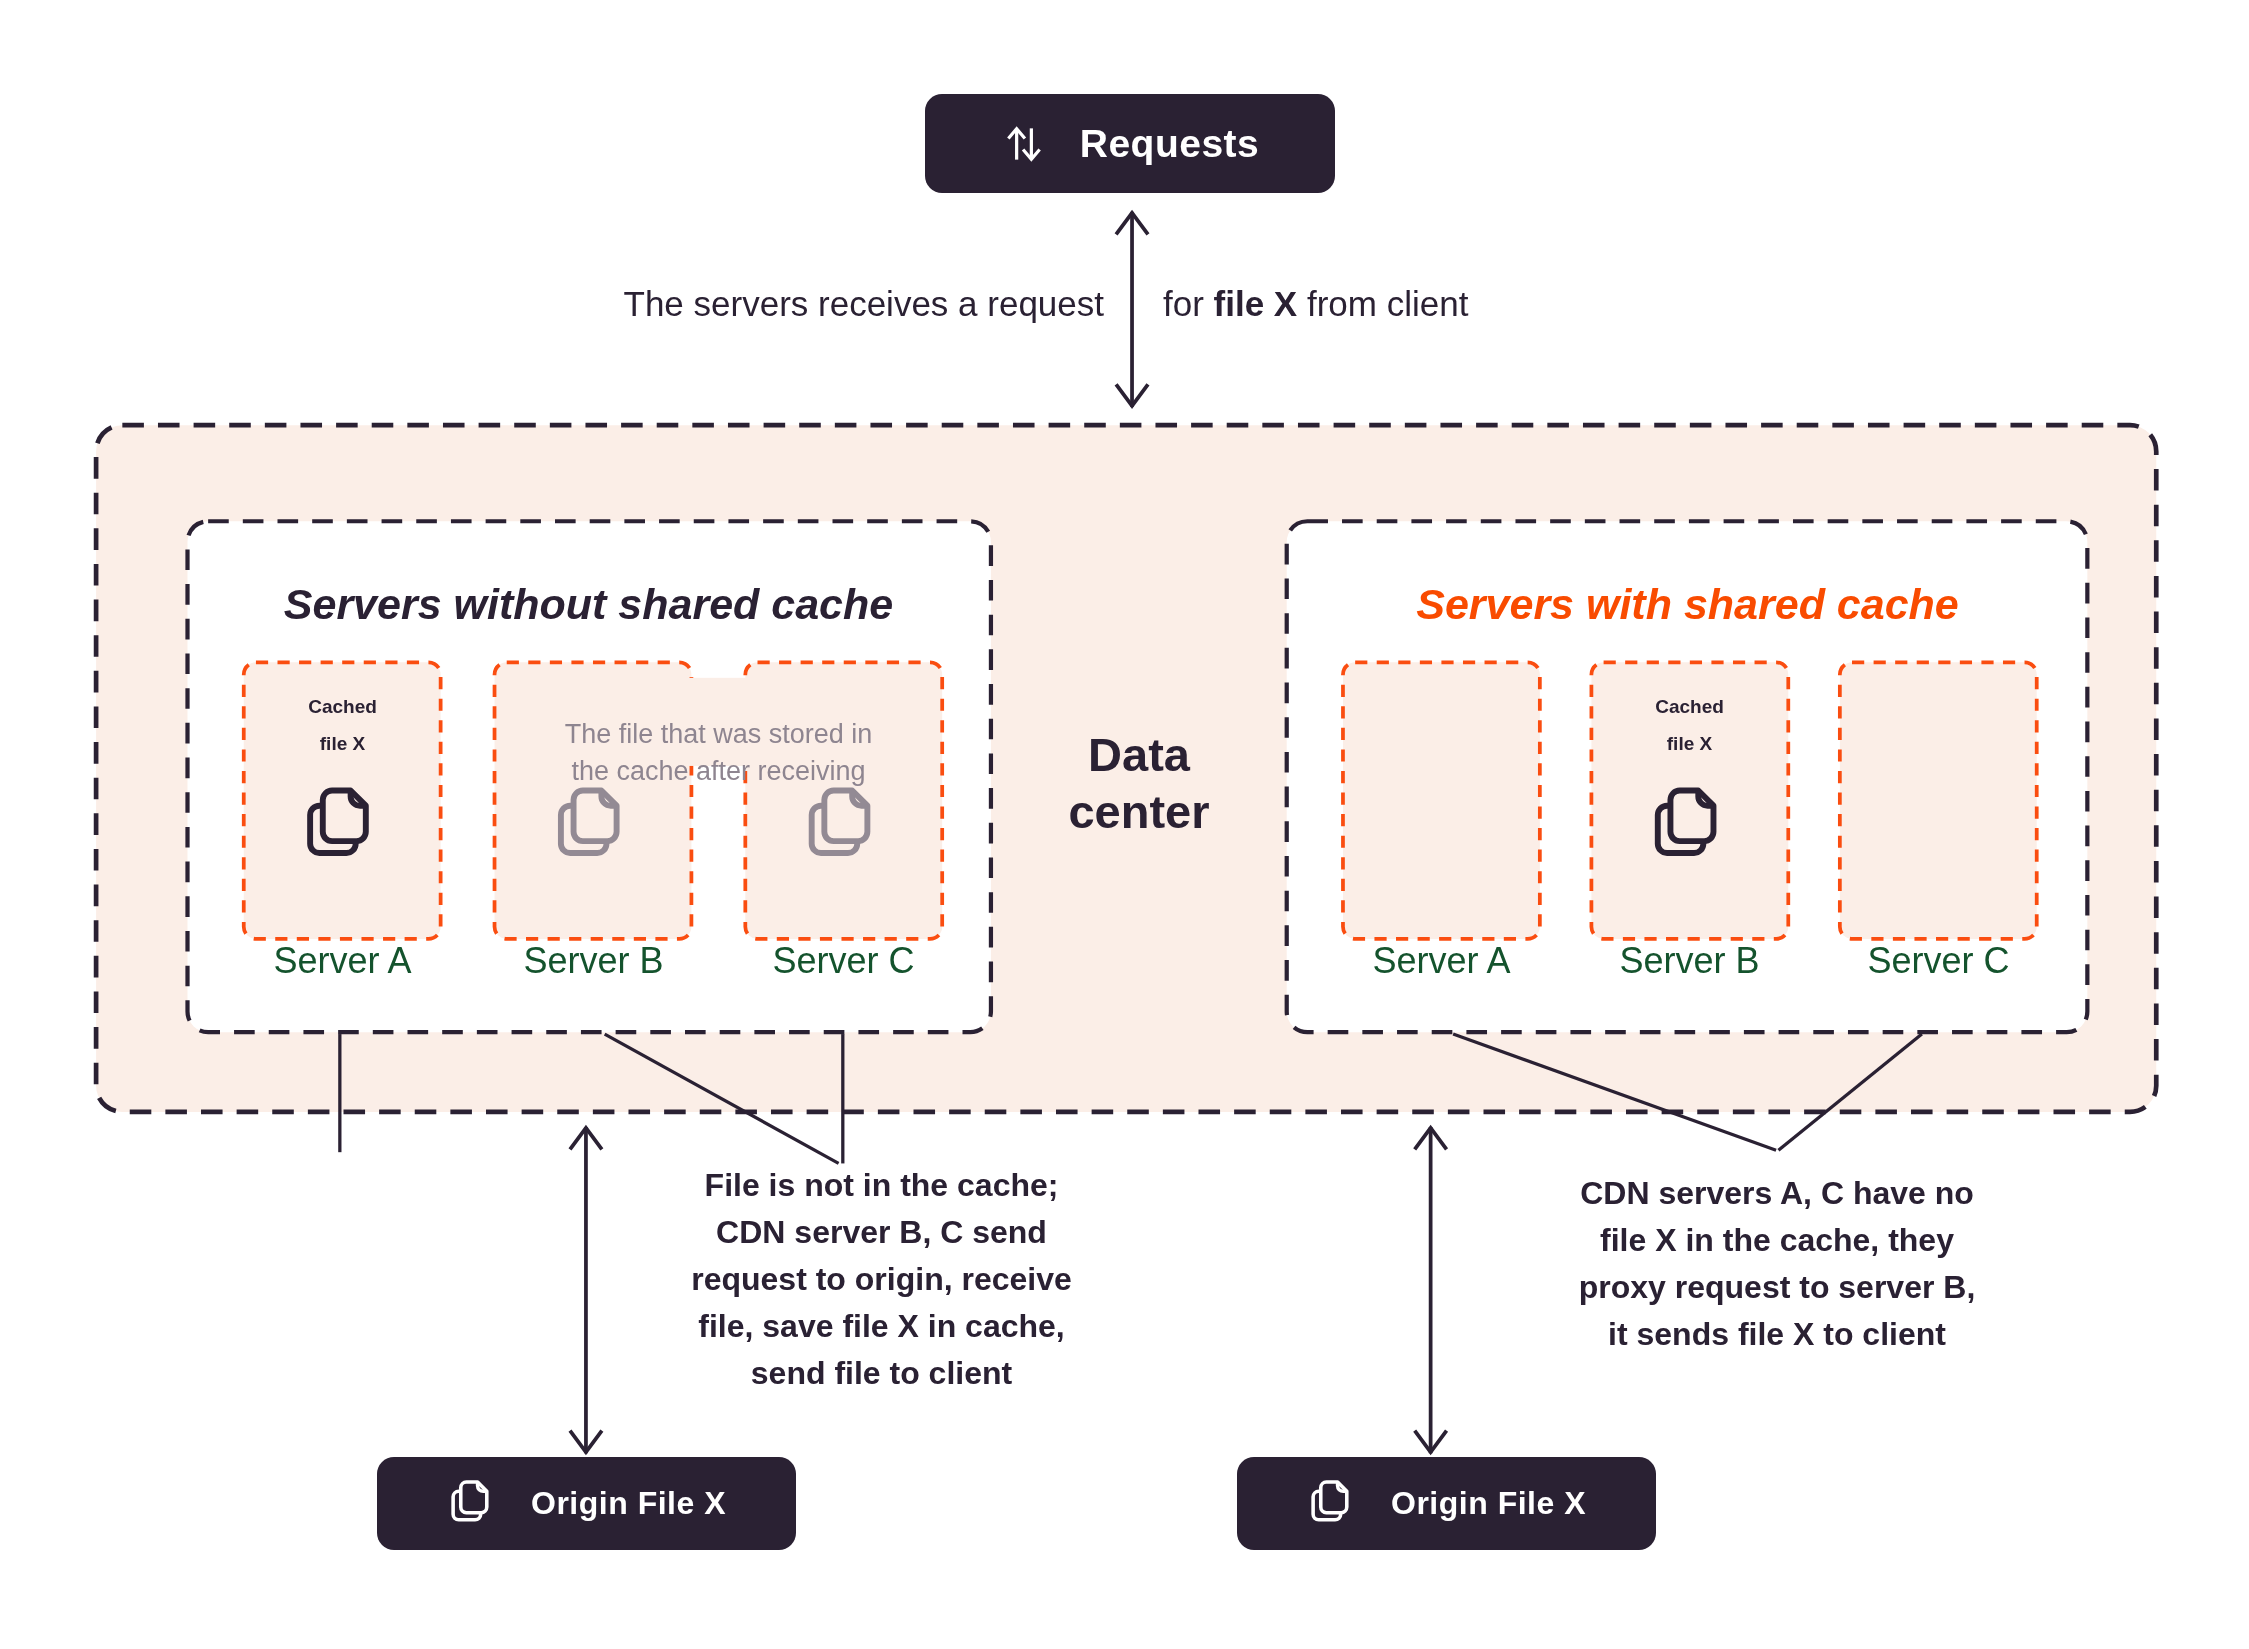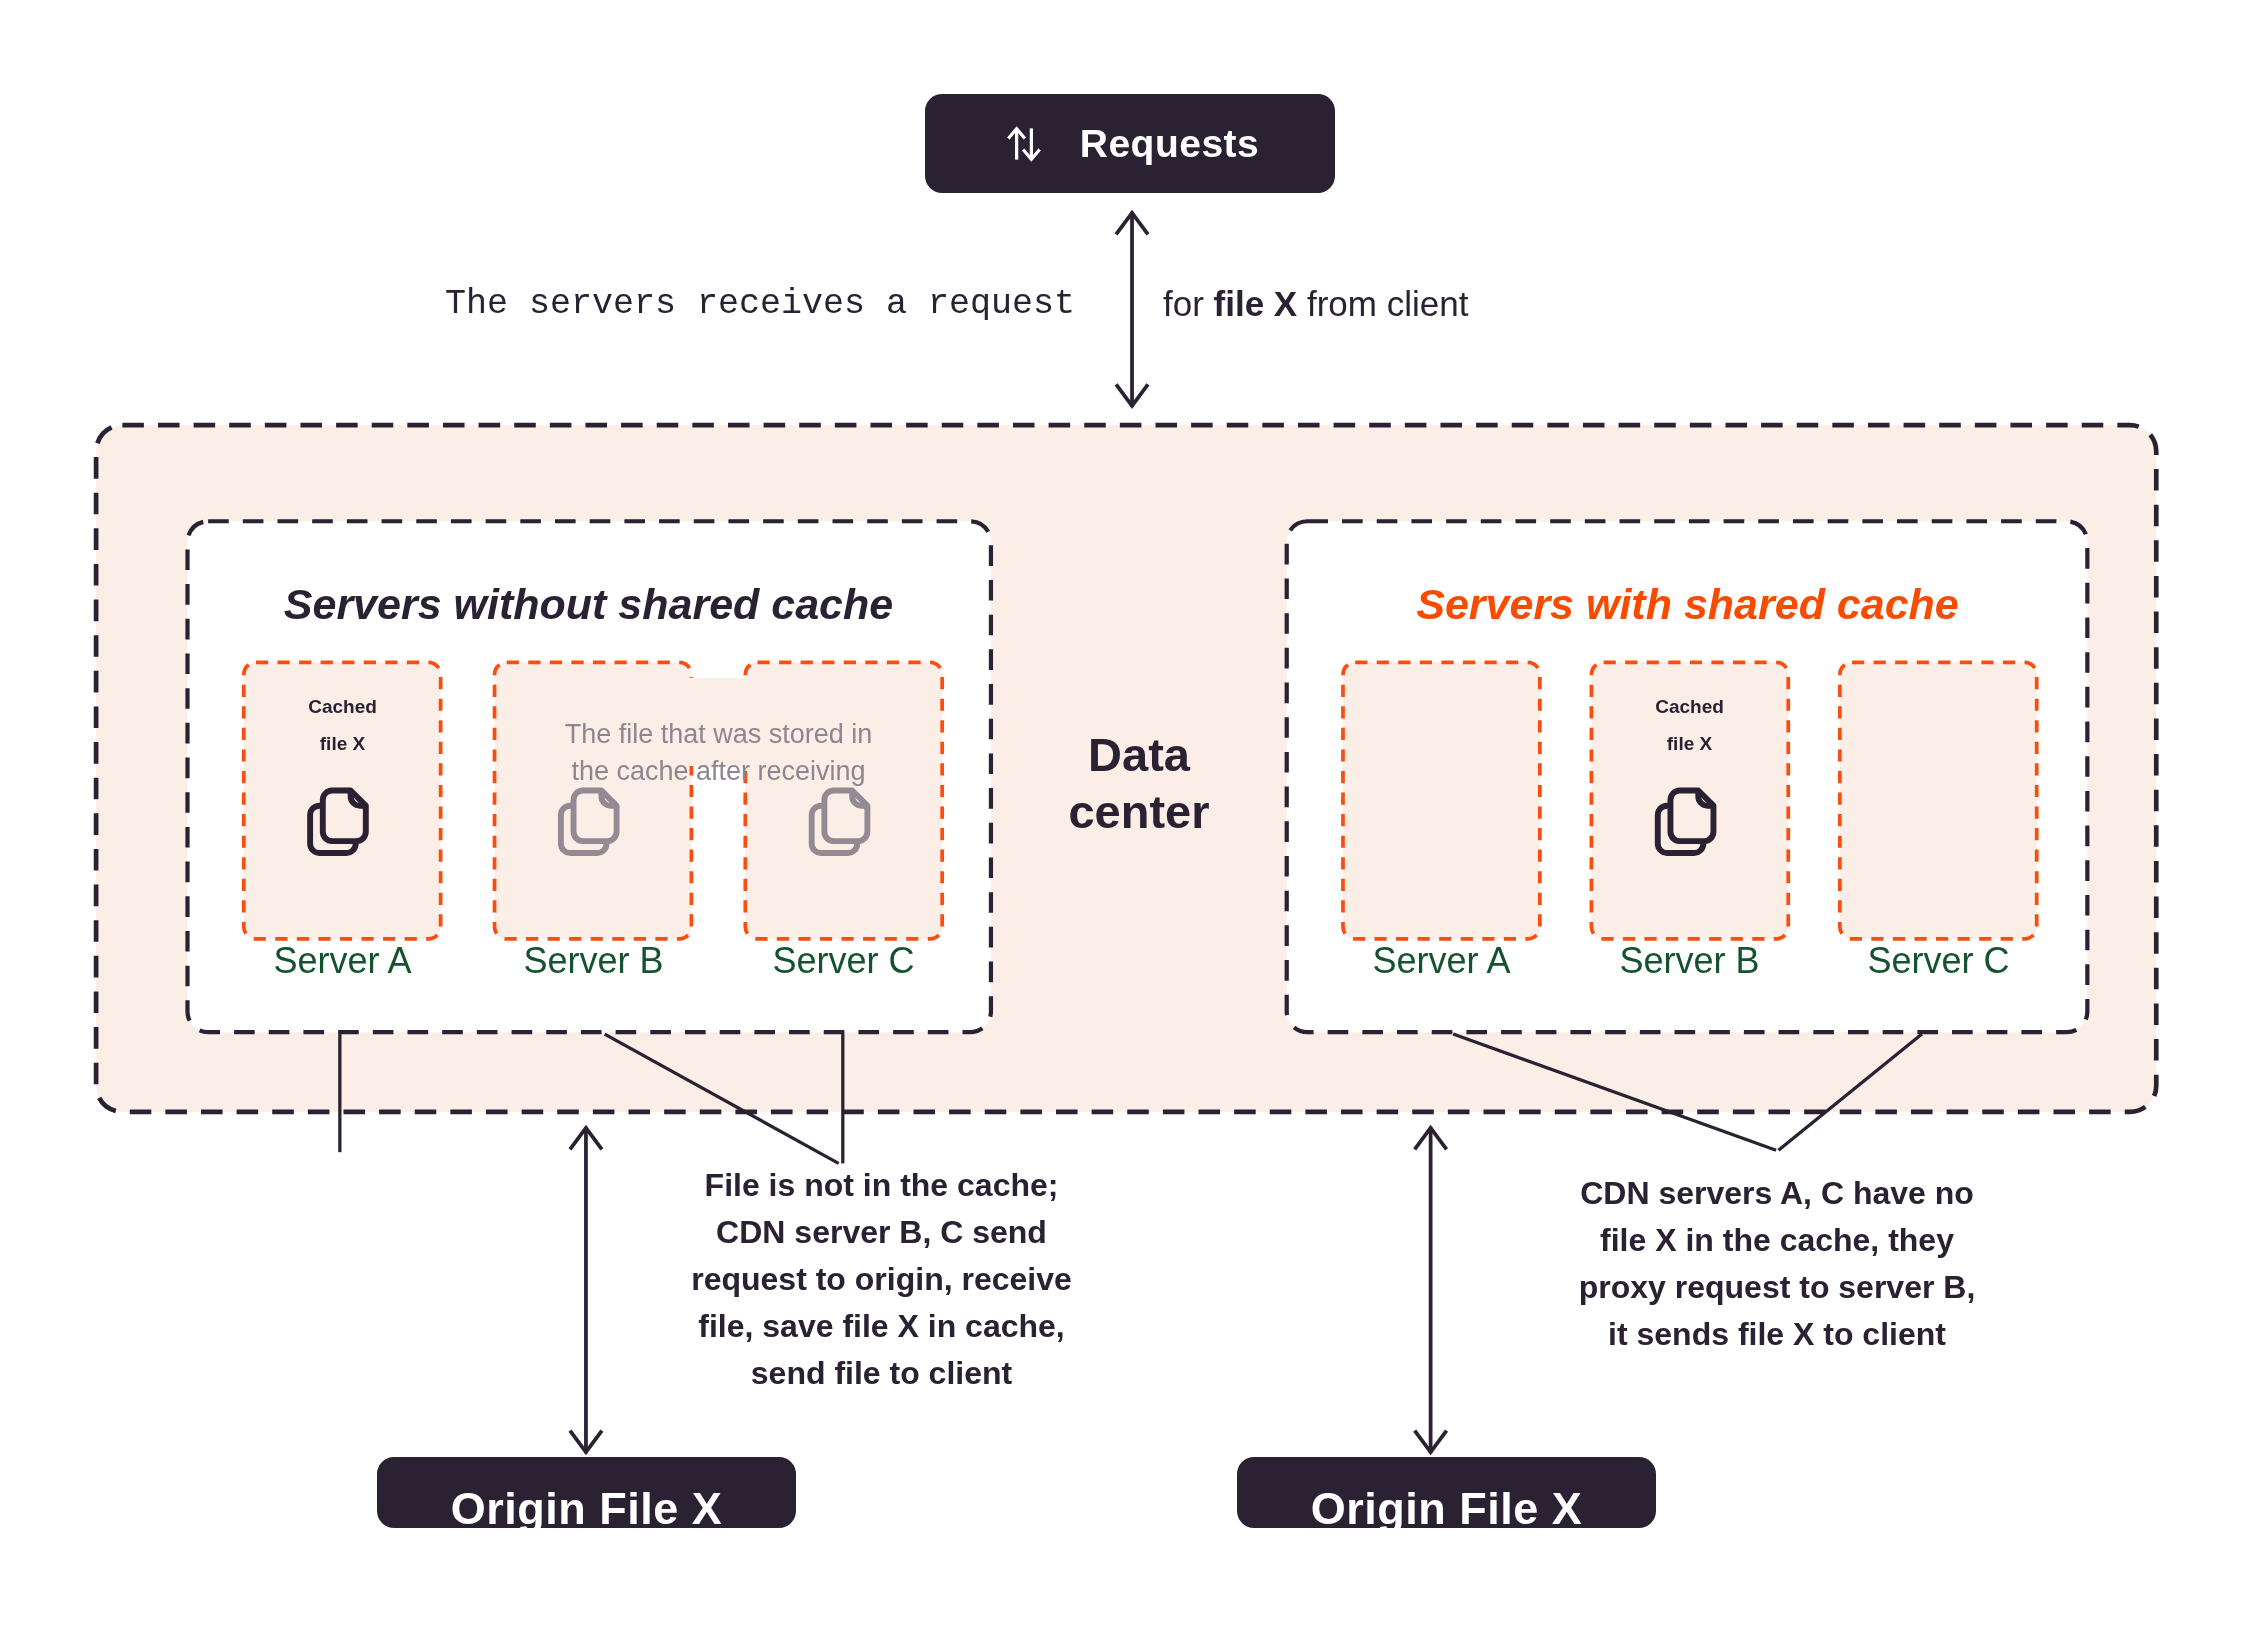--- a/index.html
+++ b/index.html
@@ -13,21 +13,21 @@
   .shapes{position:absolute;left:0;top:0;width:2250px;height:1650px;}
   .ml{white-space:pre-line;}
   .center{text-align:center;}
   .badge{
     background:#2A2133;border-radius:17px;
     display:flex;align-items:center;justify-content:center;gap:33px;
     color:#ffffff;
   }
   .badge .lbl{font-weight:700;letter-spacing:0.5px;}
   .requests-badge{left:925px;top:94px;width:410px;height:99px;font-size:39px;}
-  .origin-badge{width:419px;height:71px;font-size:45px;flex-direction:column;}
+  .origin-badge{width:419px;height:93px;font-size:32px;}
   .cap{top:284px;font-size:35px;color:#2A2133;}
   .cap b{font-weight:700;}
   .panel-title{top:580px;font-size:43px;font-weight:700;font-style:italic;}
   .title-right{color:#F94B00;}
   .datacenter{left:991px;top:726px;width:296px;font-size:47px;font-weight:700;line-height:57px;}
   .cached{top:688px;width:197px;font-size:19px;font-weight:700;line-height:37px;color:#2A2133;}
   .grayspan{left:509px;top:688px;width:419px;font-size:27px;font-weight:500;line-height:37px;color:#8E8590;margin-top:28px;}
   .srv-label{top:940px;width:197px;font-size:36px;color:#14532d;}
   .ann{font-size:32px;font-weight:700;line-height:47px;color:#2A2133;}
 </style>
@@ -104,21 +104,21 @@
       <g stroke="#ffffff" stroke-width="7" fill="none">
         <path d="M34,84 V18"></path>
           <path d="M16,38 L34,17 L52,38"></path>
         <path d="M66,16 V82"></path>
           <path d="M48,62 L66,83 L84,62"></path>
       </g>
     </svg>
     <span class="lbl">Requests</span>
   </div>
 
-  <div class="abs cap" style="left:445px;width:659px;font-family:Liberation Mono, monospace;">The servers receives a request</div>
+  <div class="abs cap" style="left:445px;width:659px;text-align:right;">The servers receives a request</div>
   <div class="abs cap" style="left:1163px;width:703px;"><span>for </span><b>file X</b><span> from client</span></div>
 
   <div class="abs center panel-title" style="left:187px;width:803px;">Servers without shared cache</div>
   <div class="abs center panel-title title-right" style="left:1287px;width:801px;">Servers with shared cache</div>
 
   <div class="abs center ml datacenter">Data
 center</div>
 
   <div class="abs center ml cached" style="left:244px;">Cached
 file X</div>

